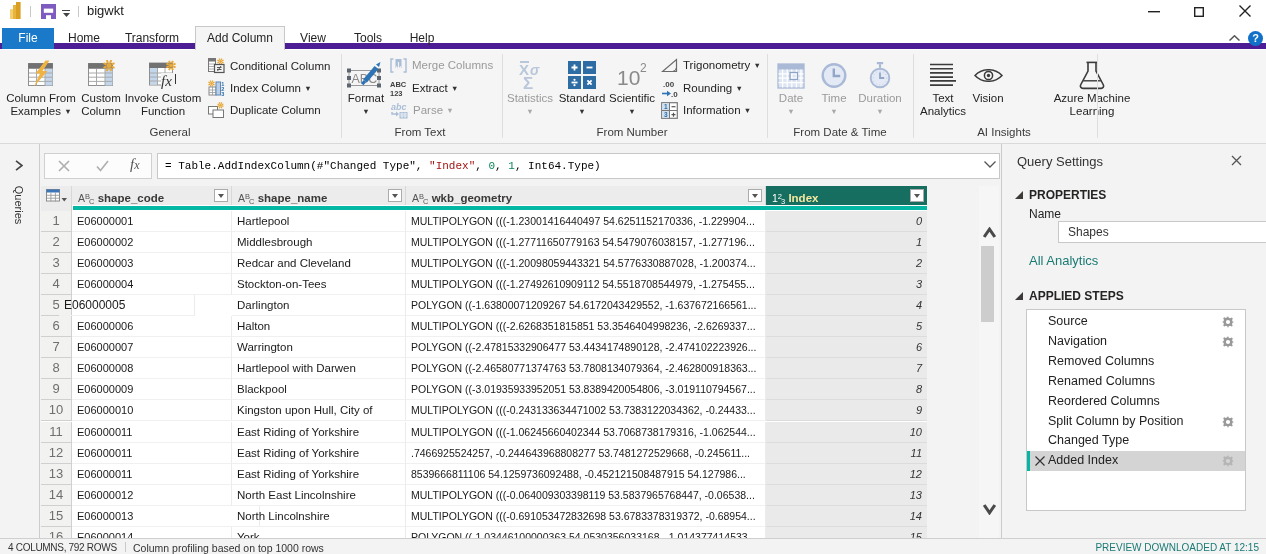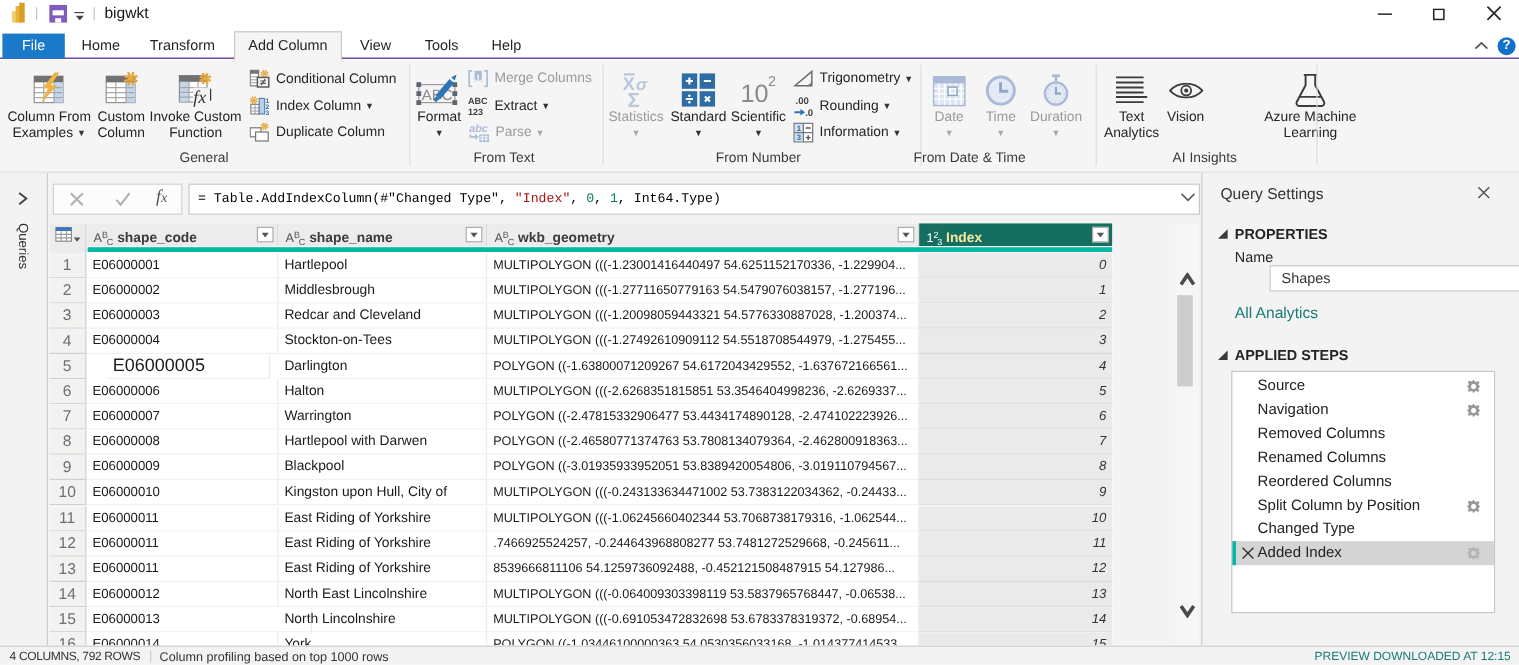--- a/index.html
+++ b/index.html
@@ -6,21 +6,21 @@
   html,body { width:1266px; height:554px; overflow:hidden; }
   body { font-family:"Liberation Sans", sans-serif; position:relative; background:#fff; }
   .abs { position:absolute; }
 
   
   #titlebar { position:absolute; left:0; top:0; width:1266px; height:26px; background:#fff; }
   .tsep { position:absolute; top:6px; width:1px; height:11px; background:#c8c8c8; }
   #titletext { position:absolute; left:87px; top:3px; font-size:13px; color:#1a1a1a; }
 
   
-  #tabrow { position:absolute; left:0; top:26px; width:1266px; height:23px; background:#fff; border-bottom:1px solid #4c1d95; }
+  #tabrow { position:absolute; left:0; top:26px; width:1266px; height:23px; background:#fff; border-bottom:6px solid #4c1d95; }
   .tab { position:absolute; top:2px; height:21px; line-height:21px; font-size:12px; color:#252423; text-align:center; }
   #tab-file { background:#1a79c8; color:#fff; top:2px; height:21px; }
   #tab-add { position:absolute; left:195px; top:26px; width:90px; height:24px; line-height:23px; font-size:12px; text-align:center; background:#f5f5f5; border:1px solid #c8c8c8; border-bottom:none; z-index:3; color:#252423; }
 
   
   #ribbon { position:absolute; left:0; top:50px; width:1266px; height:94px; background:#f5f5f5; border-bottom:1px solid #d9d9d9; }
   .gsep { position:absolute; top:4px; width:1px; height:84px; background:#dedede; }
   .glabel { position:absolute; top:76px; font-size:11.5px; color:#3b3a39; text-align:center; width:200px; margin-left:-100px; }
   .bigbtn { position:absolute; top:8px; text-align:center; font-size:11.5px; color:#252423; line-height:13px; width:110px; margin-left:-55px; }
   .bigbtn svg { display:block; }
@@ -316,21 +316,21 @@
       </div>Time<br><span class="dropg">▼</span></div>
     <div class="bigbtn gray" style="left:880px"><div style="height:34px;display:flex;align-items:center;justify-content:center">
         <svg width="26" height="28" viewBox="0 0 26 28">
           <circle cx="13" cy="17" r="9.3" fill="#e4eaf5" stroke="#a9b9d6" stroke-width="1.9"></circle>
           <circle cx="13" cy="17" r="6.8" fill="none" stroke="#b9c7dd" stroke-width="0.9" stroke-dasharray="0.9 2.6"></circle>
           <rect x="9.8" y="1" width="6.4" height="2.2" fill="#a9b9d6"></rect>
           <rect x="11.9" y="3.2" width="2.2" height="3.6" fill="#a9b9d6"></rect>
           <path d="M13 11.5 V17 H17.2" fill="none" stroke="#92a7c8" stroke-width="1.8"></path>
         </svg>
       </div>Duration<br><span class="dropg">▼</span></div>
-    <div class="glabel" style="left:808px">From Date &amp; Time</div>
+    <div class="glabel" style="left:840px">From Date &amp; Time</div>
     <div class="gsep" style="left:913px"></div>
     <div class="bigbtn" style="left:943px"><div style="height:34px;display:flex;align-items:center;justify-content:center">
         <svg width="28" height="24" viewBox="0 0 28 24">
           <path d="M1 1.5 h23 M1 5.7 h23 M1 9.9 h23 M1 14.1 h23 M1 17.9 h26 M1 22.1 h23" stroke="#3b3b3b" stroke-width="1.6"></path>
         </svg>
       </div>Text<br>Analytics</div>
     <div class="bigbtn" style="left:988px"><div style="height:34px;display:flex;align-items:center;justify-content:center">
         <svg width="29" height="13" viewBox="0 0 29 13">
           <path d="M1 6.5 C8 -1.2 21 -1.2 28 6.5 C21 14.2 8 14.2 1 6.5 z" fill="none" stroke="#3b3b3b" stroke-width="1.5"></path>
           <circle cx="14.5" cy="6.5" r="4.1" fill="none" stroke="#3b3b3b" stroke-width="1.5"></circle>
@@ -407,21 +407,21 @@
     </div>
     <div class="row" style="top:87.80000000000001px">
       <div class="rownum">4</div>
       <div class="cell" style="left:31px;width:160px;font-size:11px">E06000004</div>
       <div class="cell" style="left:191px;width:174px;font-size:11.5px">Stockton-on-Tees</div>
       <div class="cell" style="left:365px;width:360px;font-size:10.5px">MULTIPOLYGON (((-1.27492610909112 54.5518708544979, -1.275455...</div>
       <div class="cell idxcell" style="left:725px;width:161px;border-right:none">3</div>
     </div>
     <div class="row" style="top:108.9px">
       <div class="rownum">5</div>
-      <div class="cell" style="left:48px;width:136px;font-size:15px">E06000005</div>
+      <div class="cell" style="left:18px;width:136px;font-size:12px">E06000005</div>
       <div class="cell" style="left:191px;width:174px;font-size:11.5px">Darlington</div>
       <div class="cell" style="left:365px;width:360px;font-size:10.5px">POLYGON ((-1.63800071209267 54.6172043429552, -1.637672166561...</div>
       <div class="cell idxcell" style="left:725px;width:161px;border-right:none">4</div>
     </div>
     <div class="row" style="top:130px">
       <div class="rownum">6</div>
       <div class="cell" style="left:31px;width:160px;font-size:11px">E06000006</div>
       <div class="cell" style="left:191px;width:174px;font-size:11.5px">Halton</div>
       <div class="cell" style="left:365px;width:360px;font-size:10.5px">MULTIPOLYGON (((-2.6268351815851 53.3546404998236, -2.6269337...</div>
       <div class="cell idxcell" style="left:725px;width:161px;border-right:none">5</div>

